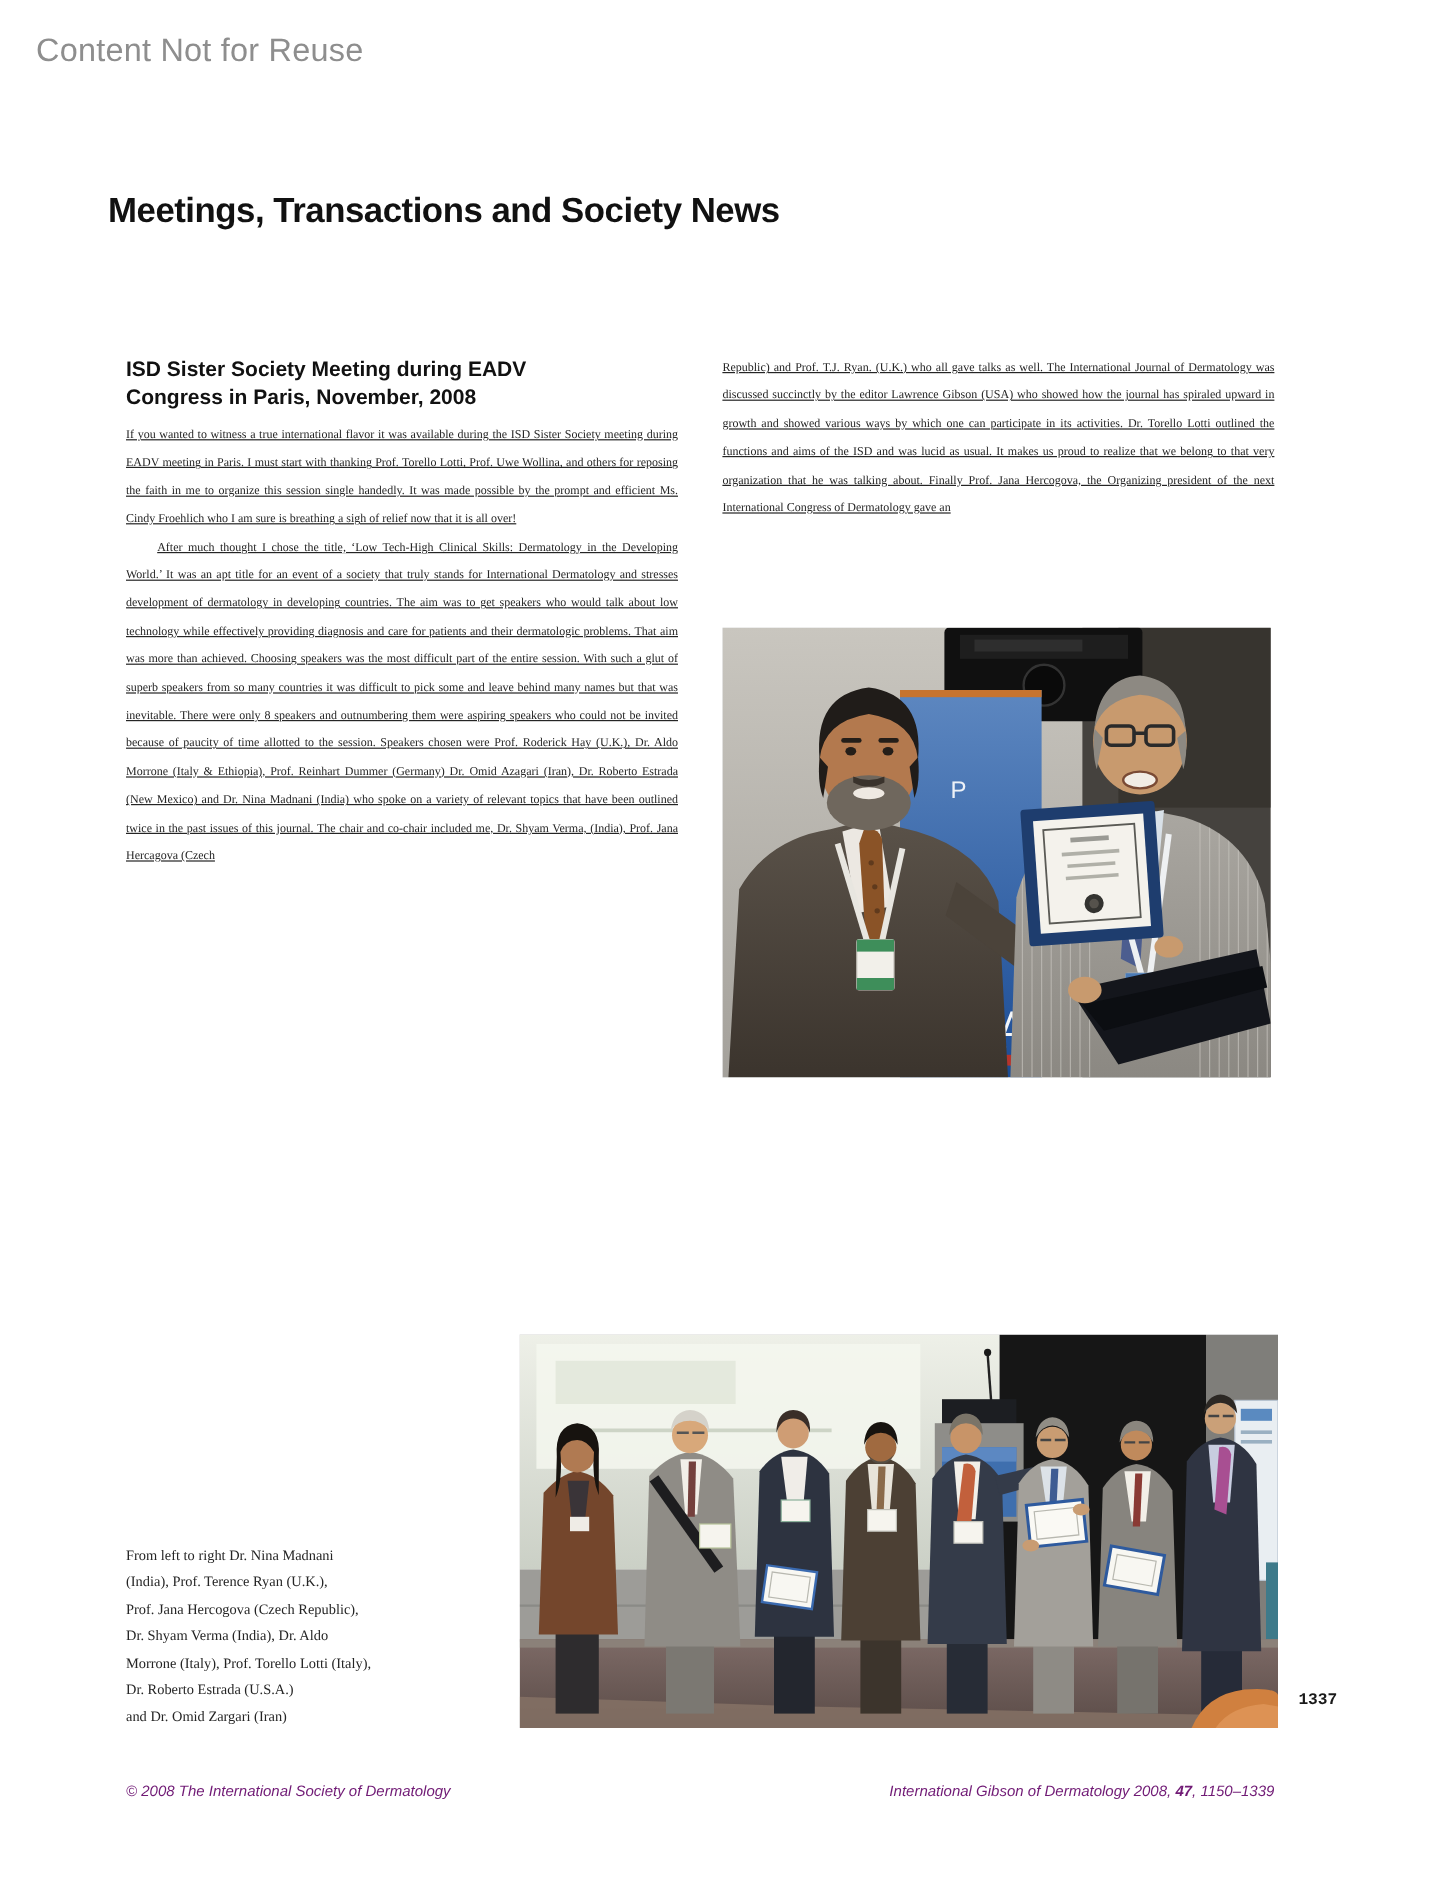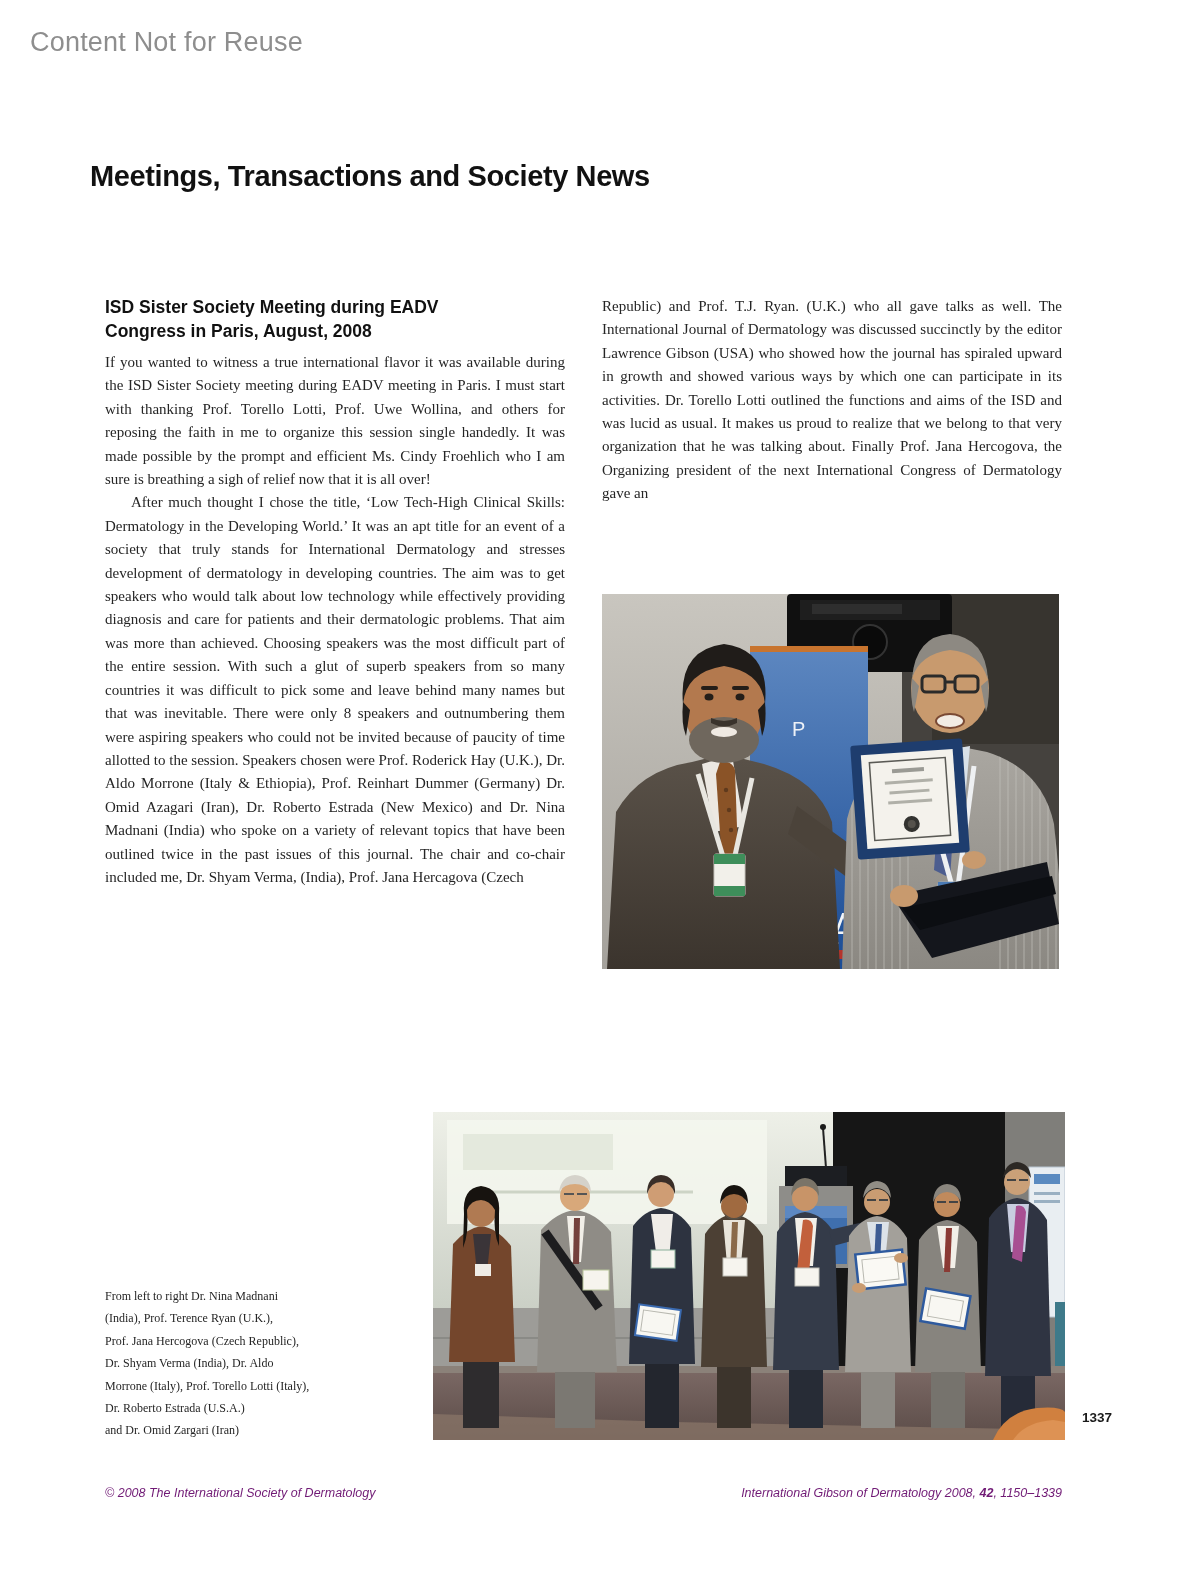--- a/index.html
+++ b/index.html
@@ -24,40 +24,40 @@
     position:absolute; left:105px; top:295px; width:957px;
     display:flex; gap:37px;
   }
   .col { width:460px; }
   .section-heading {
     font-family:"Liberation Sans", sans-serif;
     font-size:17.5px; font-weight:700; line-height:24px;
     color:#111; margin:0 0 8px 0; white-space:pre-line;
   }
   .body-par {
-    font-size:15px; line-height:23.4px; text-align:justify;
-    color:#252525; margin:0;
+    font-size:10px; line-height:23.4px; text-align:justify;
+    color:#252525; margin:0;text-decoration:underline;
   }
   .indent { text-indent:26px; }
   .photo { position:relative; background:#dddddd; overflow:hidden; }
   .photo svg { display:block; }
   .photo1-wrap { margin-top:88px; width:457px; height:375px; }
   .caption1 {
     margin-top:17px; font-size:16px; line-height:24px;
     color:#252525; white-space:pre-line;
   }
   .caption2 {
     position:absolute; left:105px; top:1285px; width:330px;
     font-size:12px; line-height:22.4px; color:#252525;
     white-space:pre-line;
   }
   .photo2-wrap { position:absolute; left:433px; top:1112px; width:632px; height:328px; }
   .page-number {
     position:absolute; left:1082px; top:1410px;
-    font-family:Liberation Sans, sans-serif;
+    font-family:Liberation Mono, monospace;
     font-size:13.5px; font-weight:700; color:#1a1a1a;
   }
   .footer {
     position:absolute; left:105px; top:1486px; width:957px;
     display:flex; justify-content:space-between;
     font-family:"Liberation Sans", sans-serif;
     font-size:12.5px; font-style:italic; color:#701a75;
   }
   .footer .vol { font-weight:700; }
 </style>
@@ -66,21 +66,21 @@
 
 <div class="page">
 
   <div class="watermark">Content Not for Reuse</div>
 
   <h1 class="page-title">Meetings, Transactions and Society News</h1>
 
   <div class="columns">
     <div class="col">
       <h2 class="section-heading">ISD Sister Society Meeting during EADV
-Congress in Paris, August, 2008</h2>
+Congress in Paris, November, 2008</h2>
       <p class="body-par">If you wanted to witness a true international flavor it was available during the ISD Sister Society meeting during EADV meeting in Paris. I must start with thanking Prof. Torello Lotti, Prof. Uwe Wollina, and others for reposing the faith in me to organize this session single handedly. It was made possible by the prompt and efficient Ms. Cindy Froehlich who I am sure is breathing a sigh of relief now that it is all over!</p>
       <p class="body-par indent">After much thought I chose the title, ‘Low Tech-High Clinical Skills: Dermatology in the Developing World.’ It was an apt title for an event of a society that truly stands for International Dermatology and stresses development of dermatology in developing countries. The aim was to get speakers who would talk about low technology while effectively providing diagnosis and care for patients and their dermatologic problems. That aim was more than achieved. Choosing speakers was the most difficult part of the entire session. With such a glut of superb speakers from so many countries it was difficult to pick some and leave behind many names but that was inevitable. There were only 8 speakers and outnumbering them were aspiring speakers who could not be invited because of paucity of time allotted to the session. Speakers chosen were Prof. Roderick Hay (U.K.), Dr. Aldo Morrone (Italy &amp; Ethiopia), Prof. Reinhart Dummer (Germany) Dr. Omid Azagari (Iran), Dr. Roberto Estrada (New Mexico) and Dr. Nina Madnani (India) who spoke on a variety of relevant topics that have been outlined twice in the past issues of this journal. The chair and co-chair included me, Dr. Shyam Verma, (India), Prof. Jana Hercagova (Czech</p>
     </div>
 
     <div class="col">
       <p class="body-par">Republic) and Prof. T.J. Ryan. (U.K.) who all gave talks as well. The International Journal of Dermatology was discussed succinctly by the editor Lawrence Gibson (USA) who showed how the journal has spiraled upward in growth and showed various ways by which one can participate in its activities. Dr. Torello Lotti outlined the functions and aims of the ISD and was lucid as usual. It makes us proud to realize that we belong to that very organization that he was talking about. Finally Prof. Jana Hercogova, the Organizing president of the next International Congress of Dermatology gave an</p>
 
       <div class="photo photo1-wrap">
         <svg width="457" height="375" viewBox="0 0 457 375" aria-hidden="true">
           <defs>
@@ -366,16 +366,16 @@
         <path d="M 560 328 Q 572 300 604 296 Q 628 294 632 300 L 632 328 Z" fill="#d0803f"></path>
         <path d="M 580 328 Q 592 310 620 308 L 632 310 L 632 328 Z" fill="#dd9254"></path>
       </g>
     </svg>
   </div>
 
   <div class="page-number">1337</div>
 
   <div class="footer">
     <div><span>© 2008 </span><span>The International Society of Dermatology</span></div>
-    <div><span>International Gibson of Dermatology</span><span> 2008, </span><span class="vol">42</span><span>, 1150–1339</span></div>
+    <div><span>International Gibson of Dermatology</span><span> 2008, </span><span class="vol">47</span><span>, 1150–1339</span></div>
   </div>
 
 </div>
 
 </body></html>

